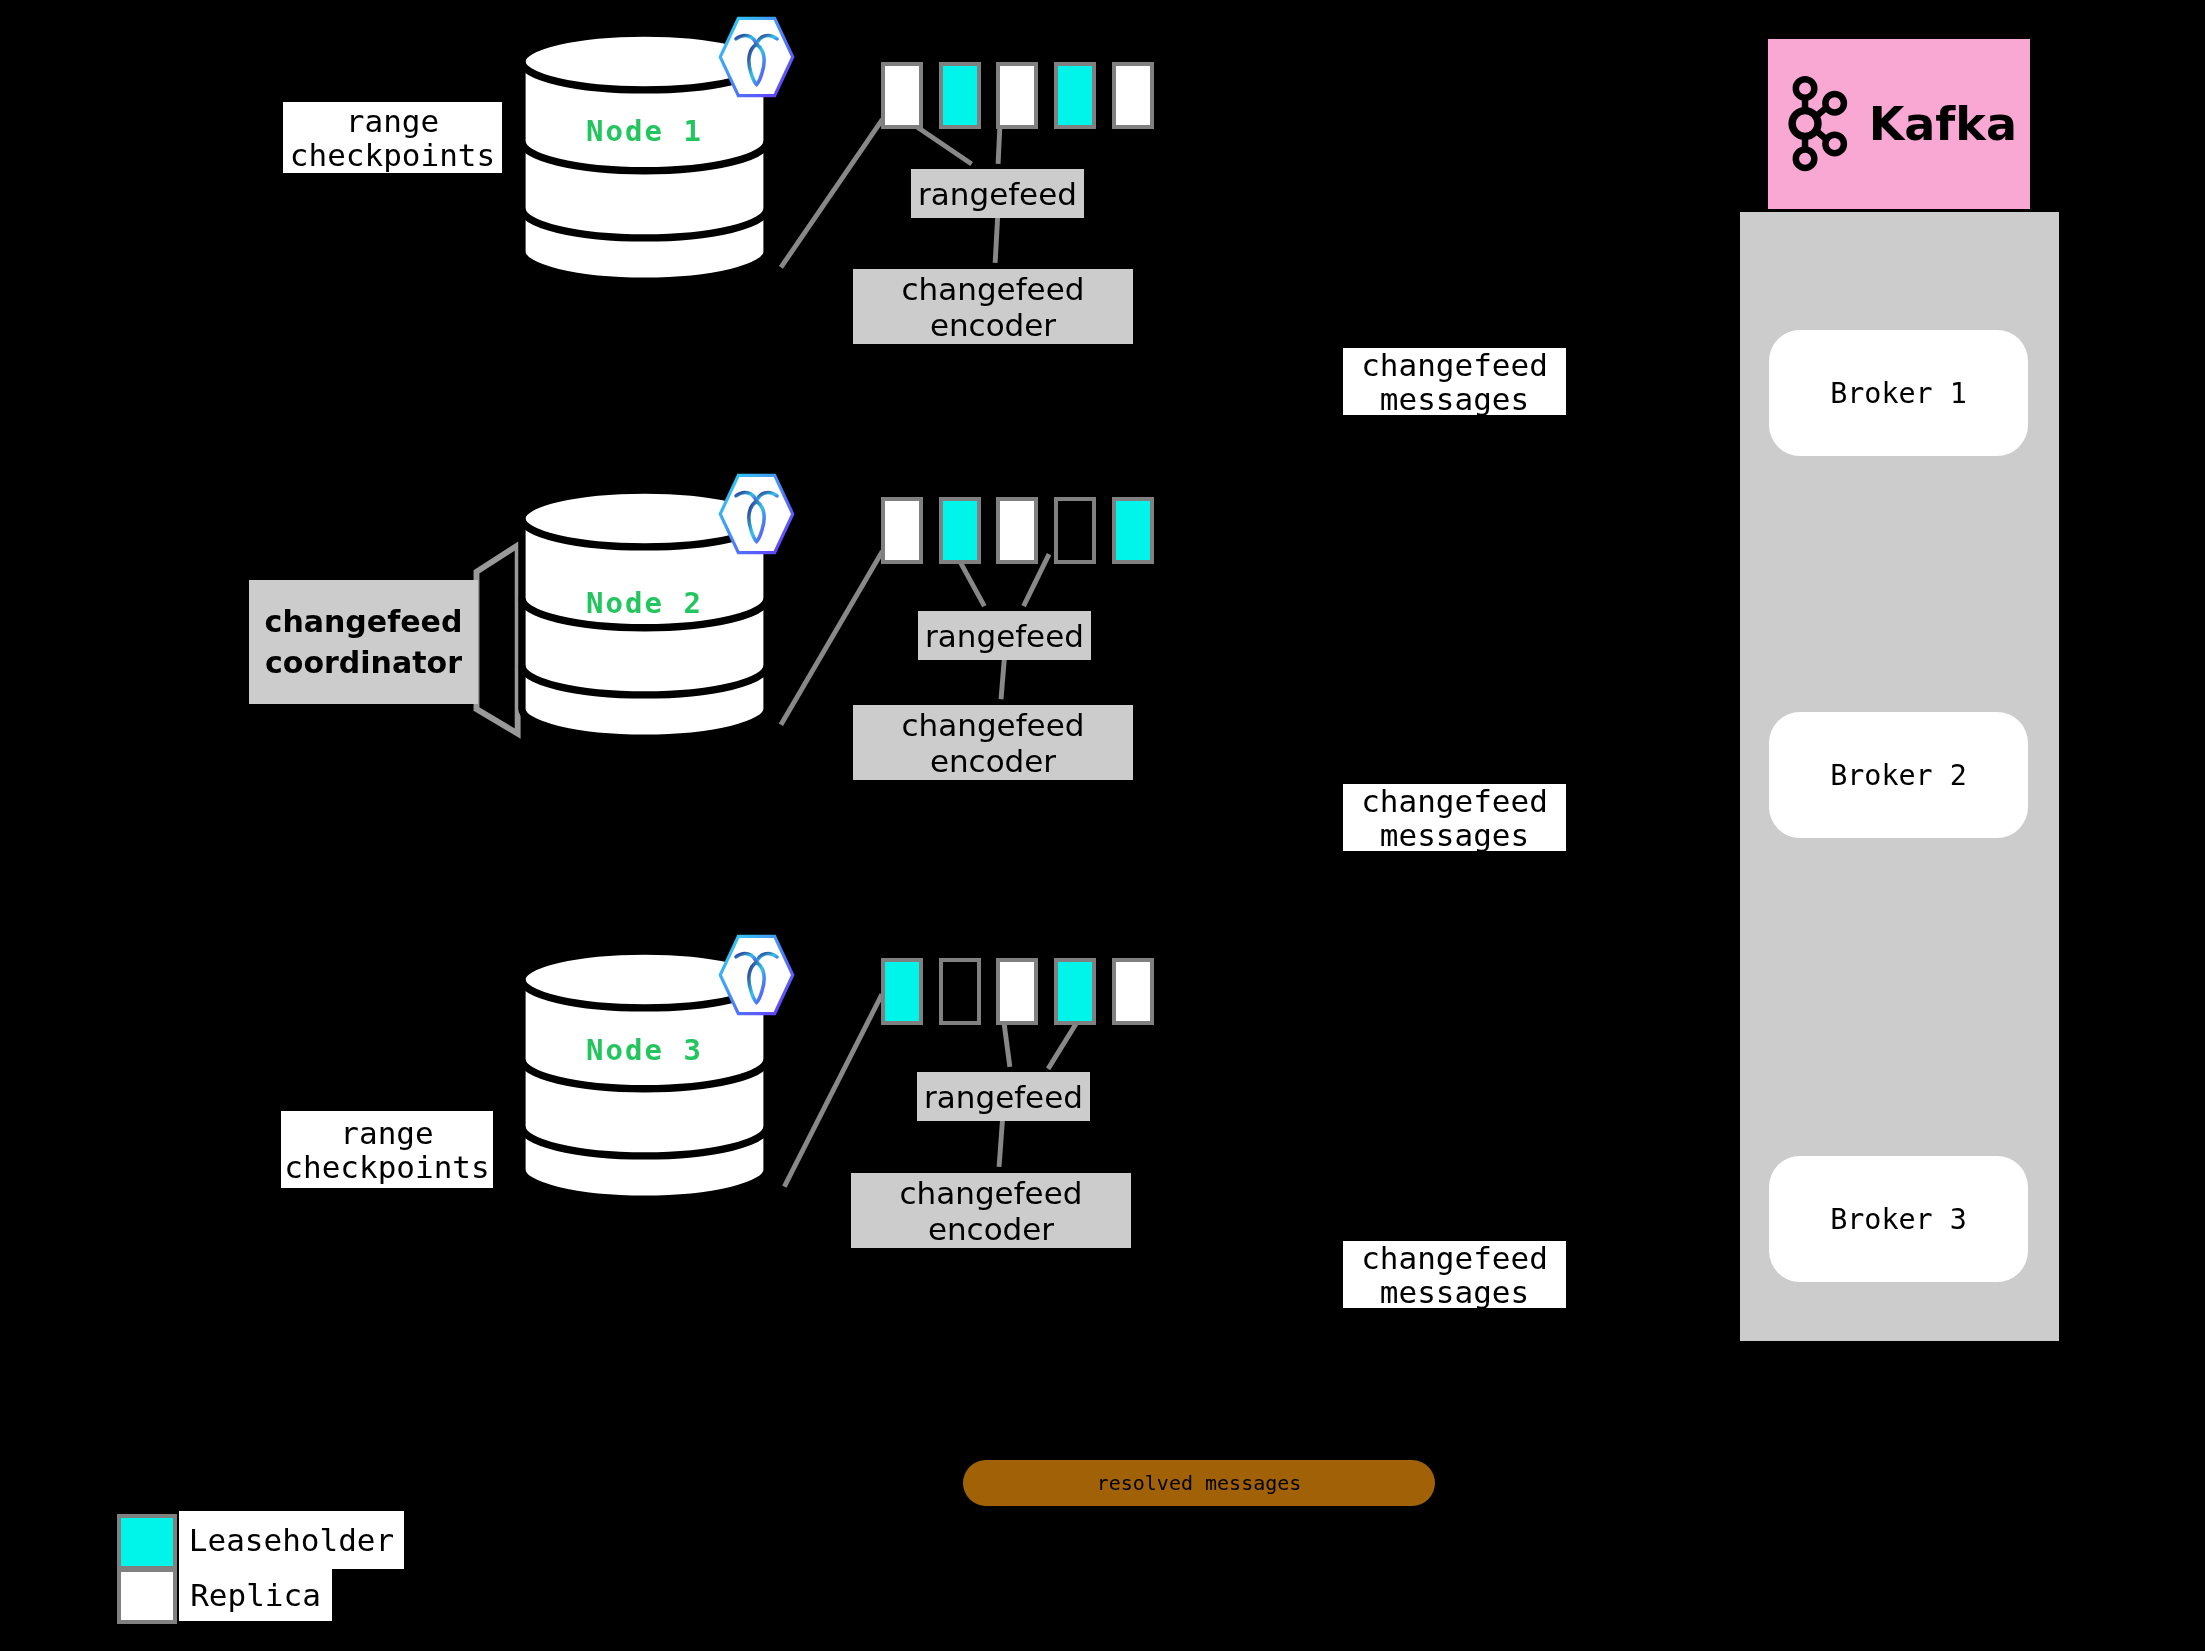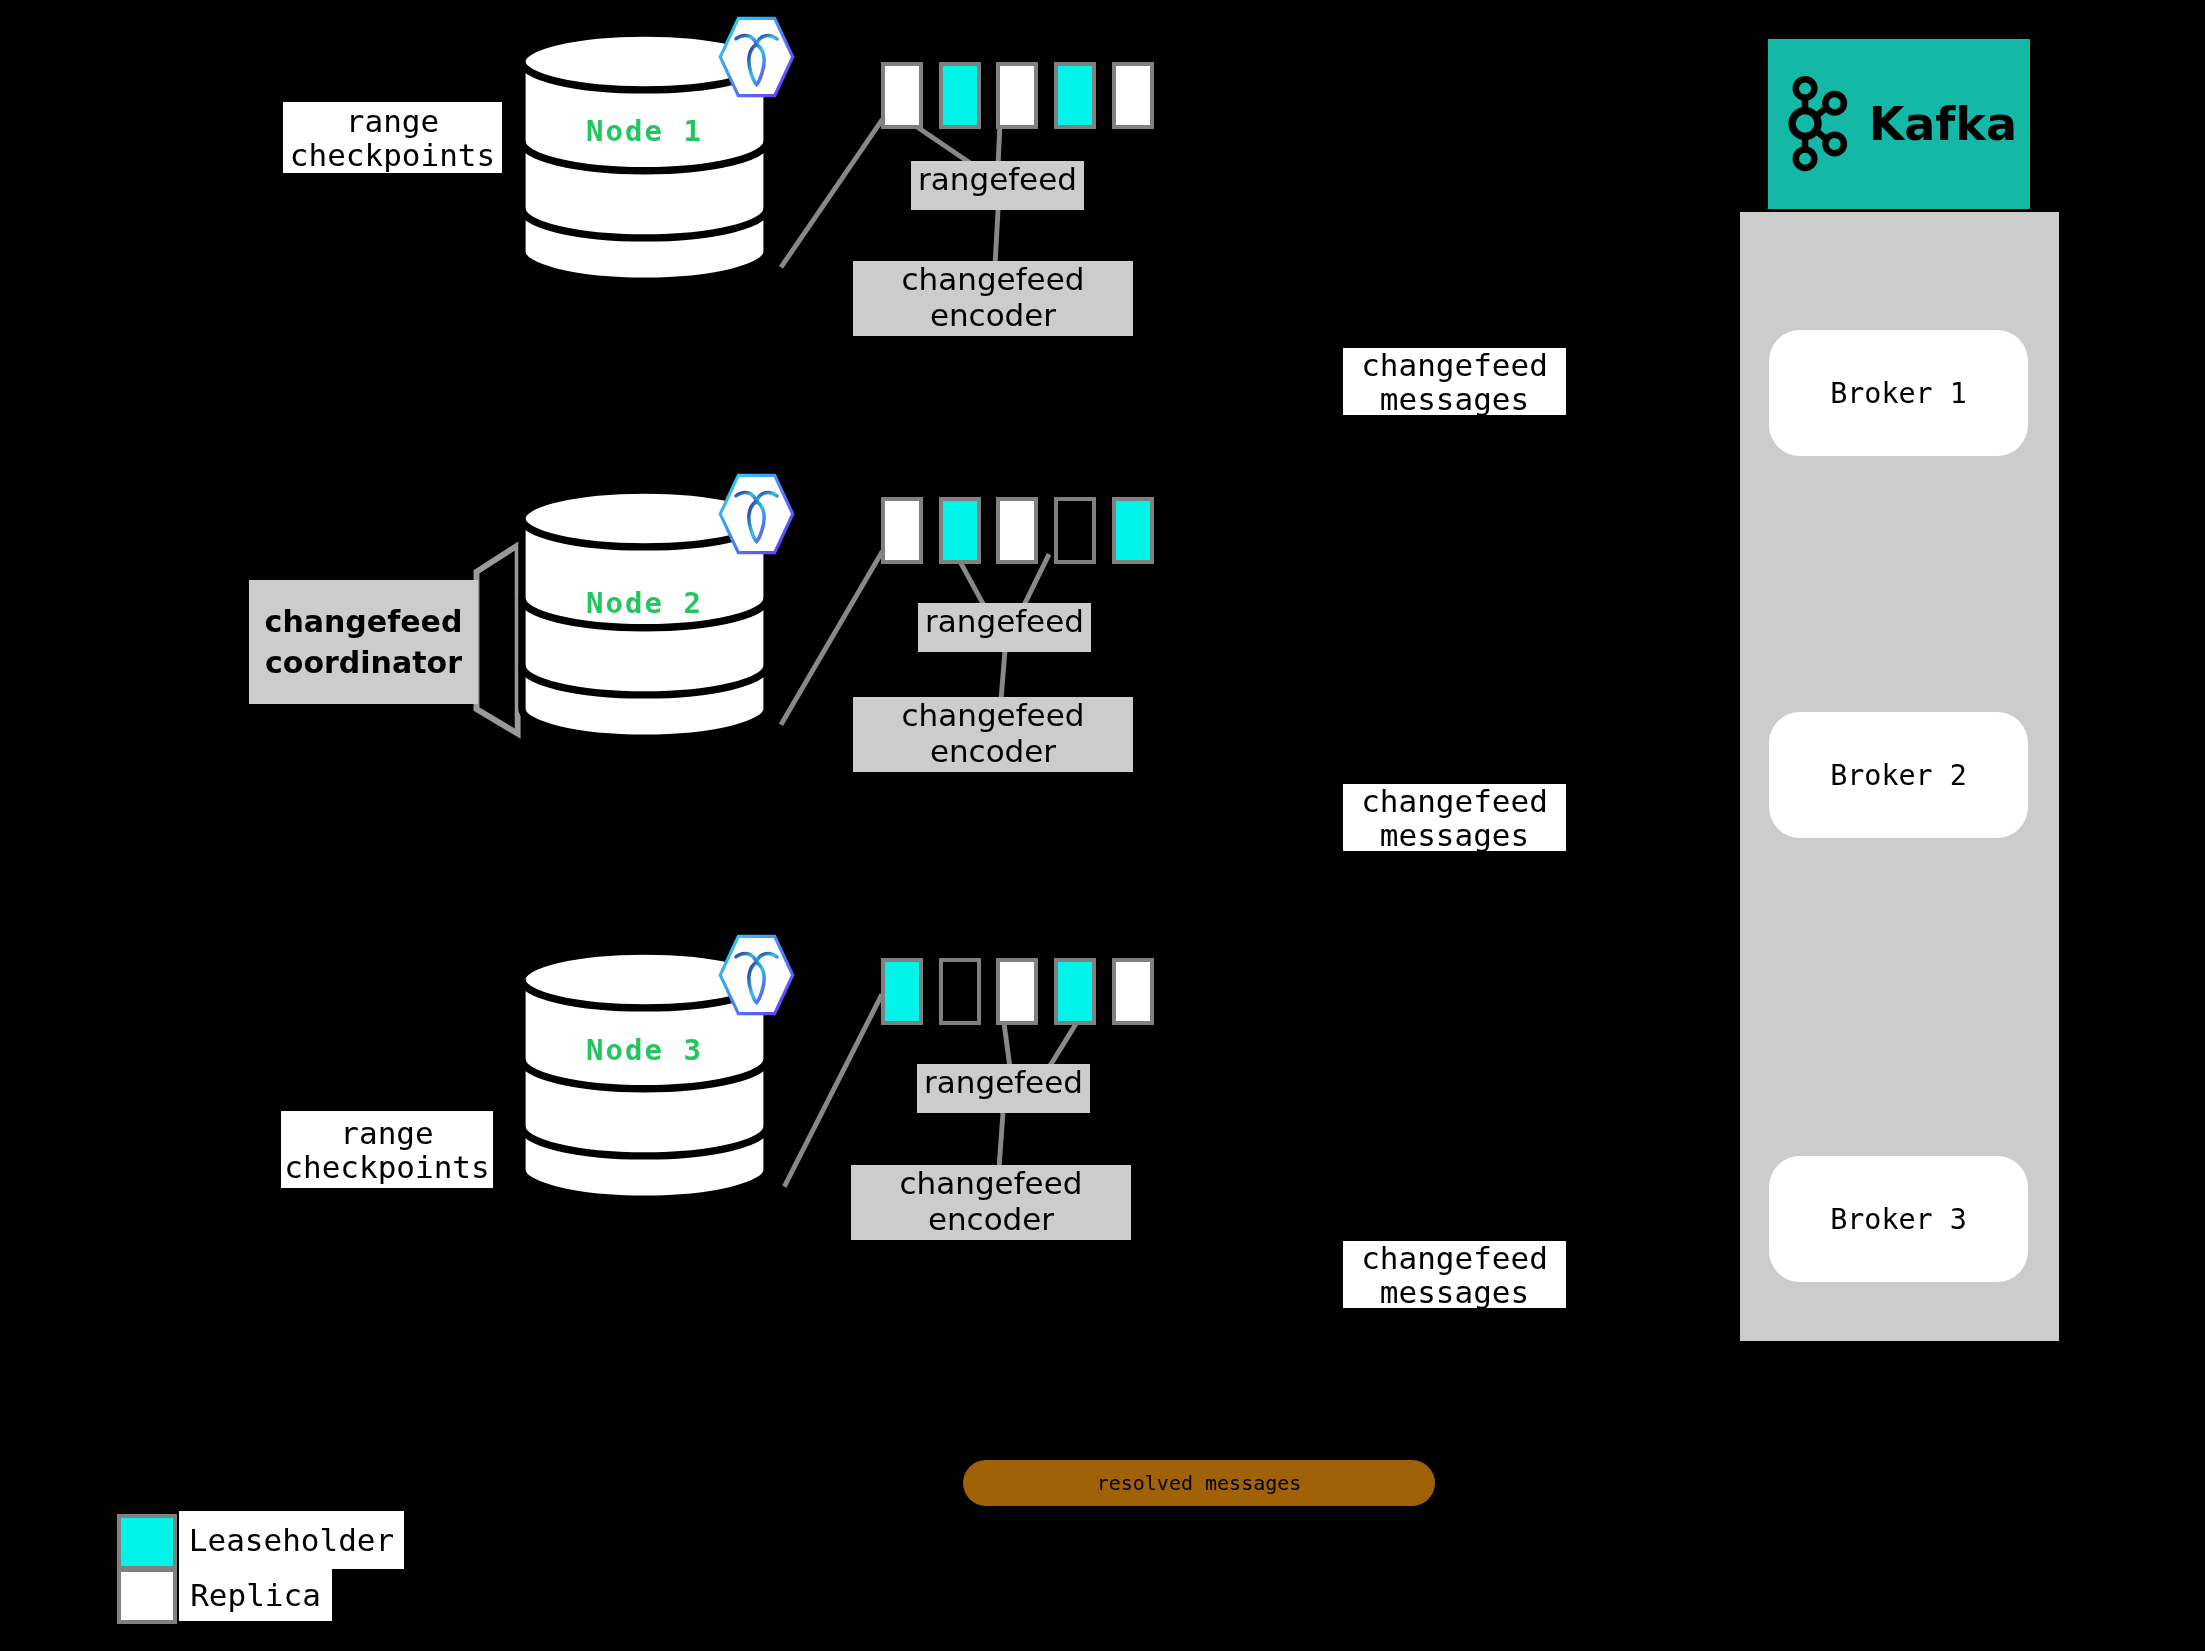--- a/index.html
+++ b/index.html
@@ -1,31 +1,31 @@
 <!DOCTYPE html>
 <html style="font-size:7.8px"><head>
 <meta charset="utf-8">
 <style>
   html,body{margin:0;padding:0;background:#000;}
   .stage{position:relative;width:2205px;height:1652px;background:#000;overflow:hidden;
          font-family:"DejaVu Sans Mono",monospace;color:#000;}
   .abs{position:absolute;box-sizing:border-box;}
   .wlabel{background:#fff;display:flex;flex-direction:column;align-items:center;justify-content:center;
           text-align:right;font-size:31px;line-height:34px;}
-  .glabel{background:#CCCCCC;display:flex;flex-direction:column;align-items:center;
-          text-align:center;font-family:"DejaVu Sans",sans-serif;font-size:31px;line-height:36px;}
+  .glabel{background:#CCCCCC;display:flex;flex-direction:column;align-items:center;justify-content:center;
+          text-align:center;font-family:"DejaVu Sans",sans-serif;font-size:31px;line-height:36px;margin-top:8px;}
   .node-label{color:#22c55e;font-weight:bold;font-size:29px;text-align:center;letter-spacing:2px;}
   .ranges{display:flex;gap:15.7px;}
   .range-box{width:34px;height:59px;border:4.4px solid #808080;}
   .broker{background:#fff;border-radius:31px;display:flex;align-items:center;justify-content:center;
           font-size:28.4px;}
   .pill{background:#a16207;border-radius:24.5px;display:flex;align-items:center;justify-content:center;font-size:20px;}
   .coord{background:#CCCCCC;display:flex;flex-direction:column;align-items:center;justify-content:center;
          font-family:"DejaVu Sans",sans-serif;font-weight:bold;font-size:30px;line-height:41px;text-align:center;}
-  .kcard{background:#14b8a6;display:flex;align-items:center;justify-content:center;gap:13.7px;}
+  .kcard{background:#f9a8d4;display:flex;align-items:center;justify-content:center;gap:13.7px;}
   .kword{font-family:"DejaVu Sans",sans-serif;font-weight:bold;font-size:46px;}
   svg.layer{position:absolute;left:0;top:0;}
 </style>
 </head>
 <body>
 
 <div class="stage">
 
   <svg class="layer" width="2205" height="1652" viewBox="0 0 4498 3369">
     <g stroke="#888888" stroke-width="10" fill="none">

